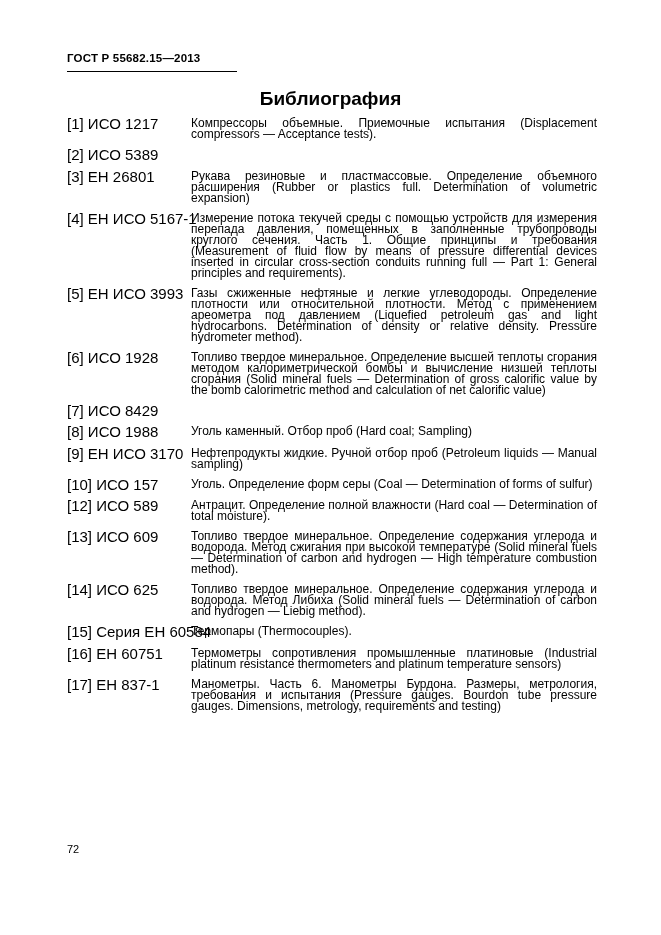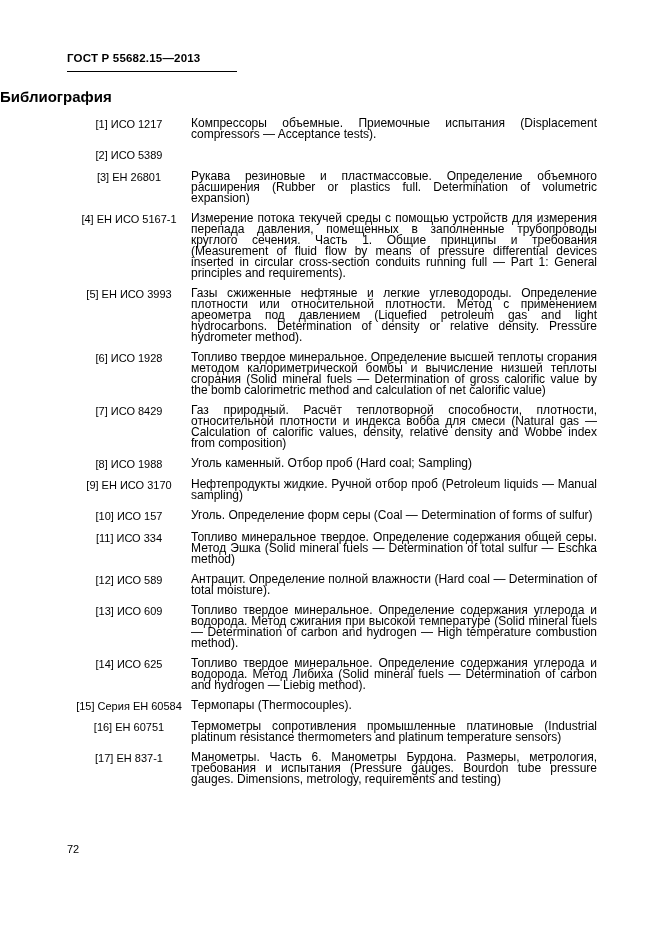--- a/index.html
+++ b/index.html
@@ -36,42 +36,42 @@
     top: 71px;
     width: 170px;
     height: 1px;
     background: #000000;
   }
   .doc-title {
     position: absolute;
     left: 0;
     right: 0;
     top: 88px;
-    font-size: 15px;
+    text-align: center;
+    font-size: 19px;
     font-weight: bold;
   }
   .biblio {
     position: absolute;
     left: 67px;
     top: 118px;
     width: 530px;
   }
   .entry {
     display: flex;
     align-items: flex-start;
     margin-bottom: 9px;
   }
   .entry .ref {
     flex: 0 0 124px;
     width: 124px;
-    font-size: 11px;
+    font-size: 15px;
     line-height: 12.6px;
     padding-top: 0px;
     white-space: nowrap;
-    text-align: center;
   }
   .entry .desc {
     flex: 1 1 auto;
     font-size: 12px;
     line-height: 11px;
     text-align: justify;
     hyphens: manual;
   }
   .page-number {
     position: absolute;
@@ -109,37 +109,32 @@
     <div class="entry">
       <div class="ref">[5] ЕН ИСО 3993</div>
       <div class="desc">Газы сжиженные нефтяные и легкие углеводороды. Определение плотности или относительной плотности. Метод с применением ареометра под давлением (Liquefied petroleum gas and light hydrocarbons. Determination of density or relative density. Pressure hydrometer method).</div>
     </div>
     <div class="entry">
       <div class="ref">[6] ИСО 1928</div>
       <div class="desc">Топливо твердое минеральное. Определение высшей теплоты сгорания методом калориметрической бомбы и вычисление низшей теплоты сгорания (Solid mineral fuels — Determination of gross calorific value by the bomb calorimetric method and calculation of net calorific value)</div>
     </div>
     <div class="entry">
       <div class="ref">[7] ИСО 8429</div>
-      <div class="desc">Газ природный. Расчёт теплотворной способности, плотности, относительной плотности и индекса вобба для смеси (Natural gas — Calculation of calorific values, density, relative density and Wobbe index from composition)</div>
     </div>
     <div class="entry">
       <div class="ref">[8] ИСО 1988</div>
       <div class="desc">Уголь каменный. Отбор проб (Hard coal; Sampling)</div>
     </div>
     <div class="entry">
       <div class="ref">[9] ЕН ИСО 3170</div>
       <div class="desc">Нефтепродукты жидкие. Ручной отбор проб (Petroleum liquids — Manual sampling)</div>
     </div>
     <div class="entry">
       <div class="ref">[10] ИСО 157</div>
       <div class="desc">Уголь. Определение форм серы (Coal — Determination of forms of sulfur)</div>
-    </div>
-    <div class="entry">
-      <div class="ref">[11] ИСО 334</div>
-      <div class="desc">Топливо минеральное твердое. Определение содержания общей серы. Метод Эшка (Solid mineral fuels — Determination of total sulfur — Eschka method)</div>
     </div>
     <div class="entry">
       <div class="ref">[12] ИСО 589</div>
       <div class="desc">Антрацит. Определение полной влажности (Hard coal — Determination of total moisture).</div>
     </div>
     <div class="entry">
       <div class="ref">[13] ИСО 609</div>
       <div class="desc">Топливо твердое минеральное. Определение содержания углерода и водорода. Метод сжигания при высокой температуре (Solid mineral fuels — Determination of carbon and hydrogen — High temperature combustion method).</div>
     </div>
     <div class="entry">

